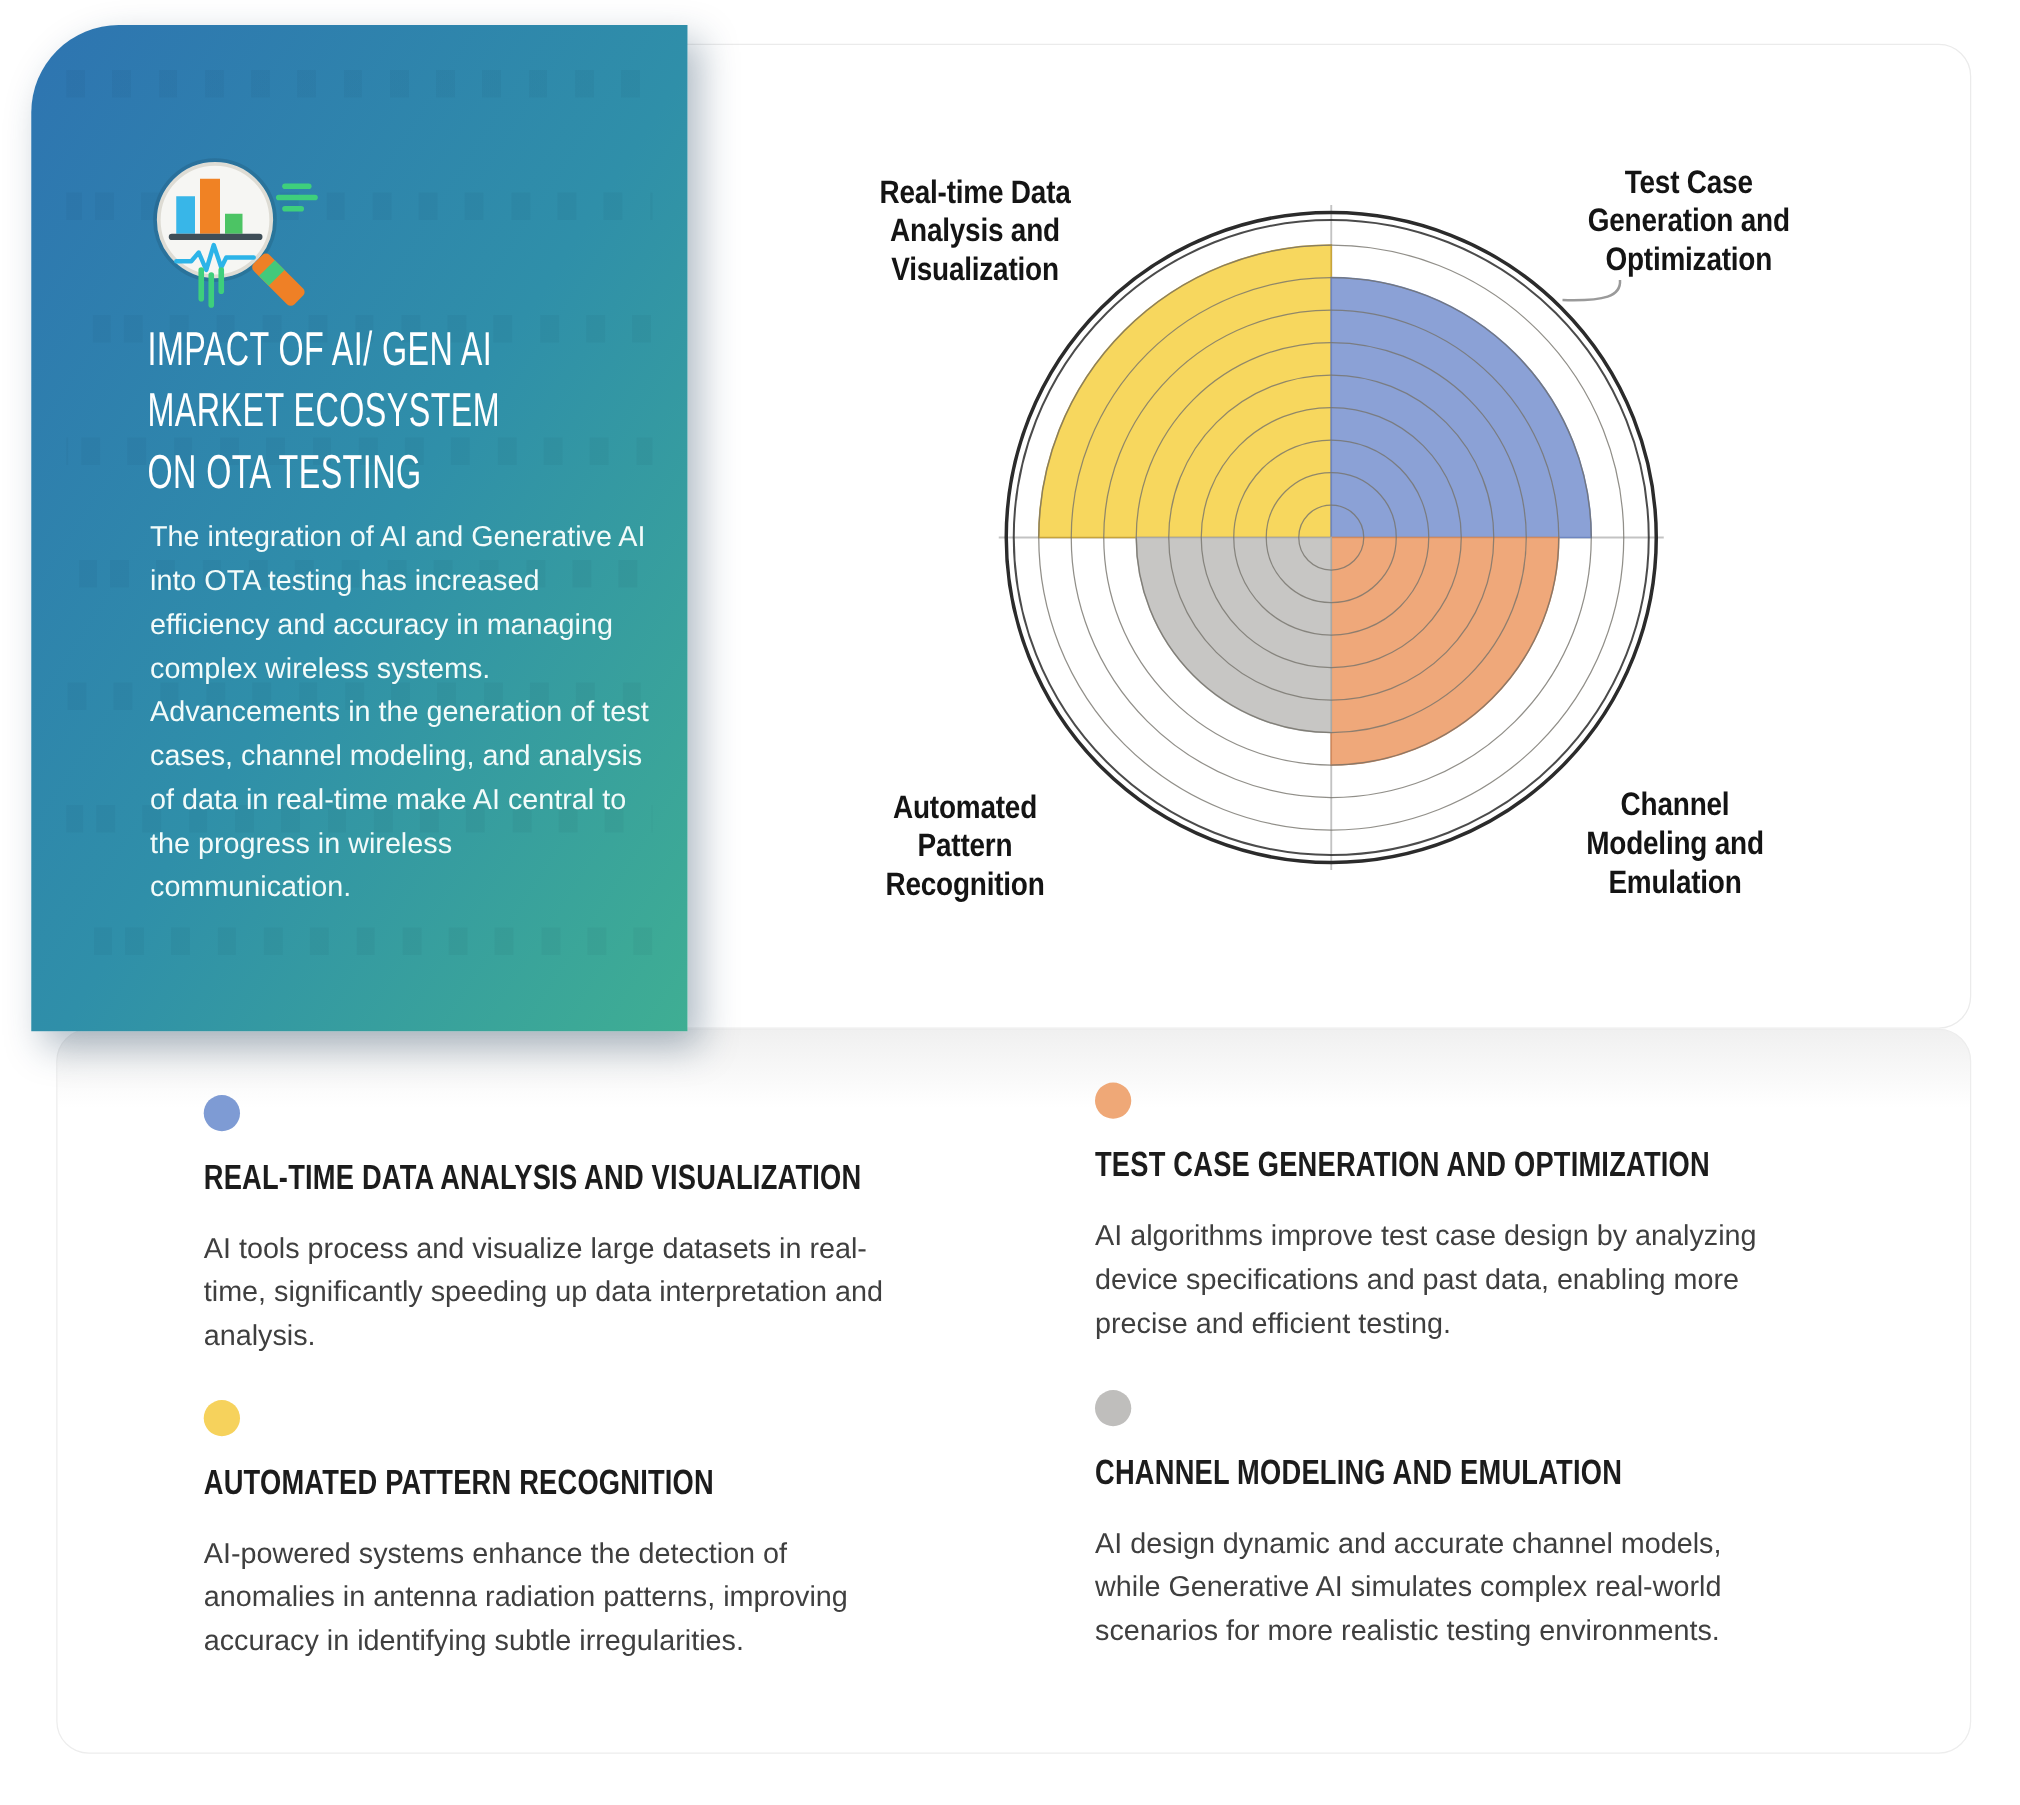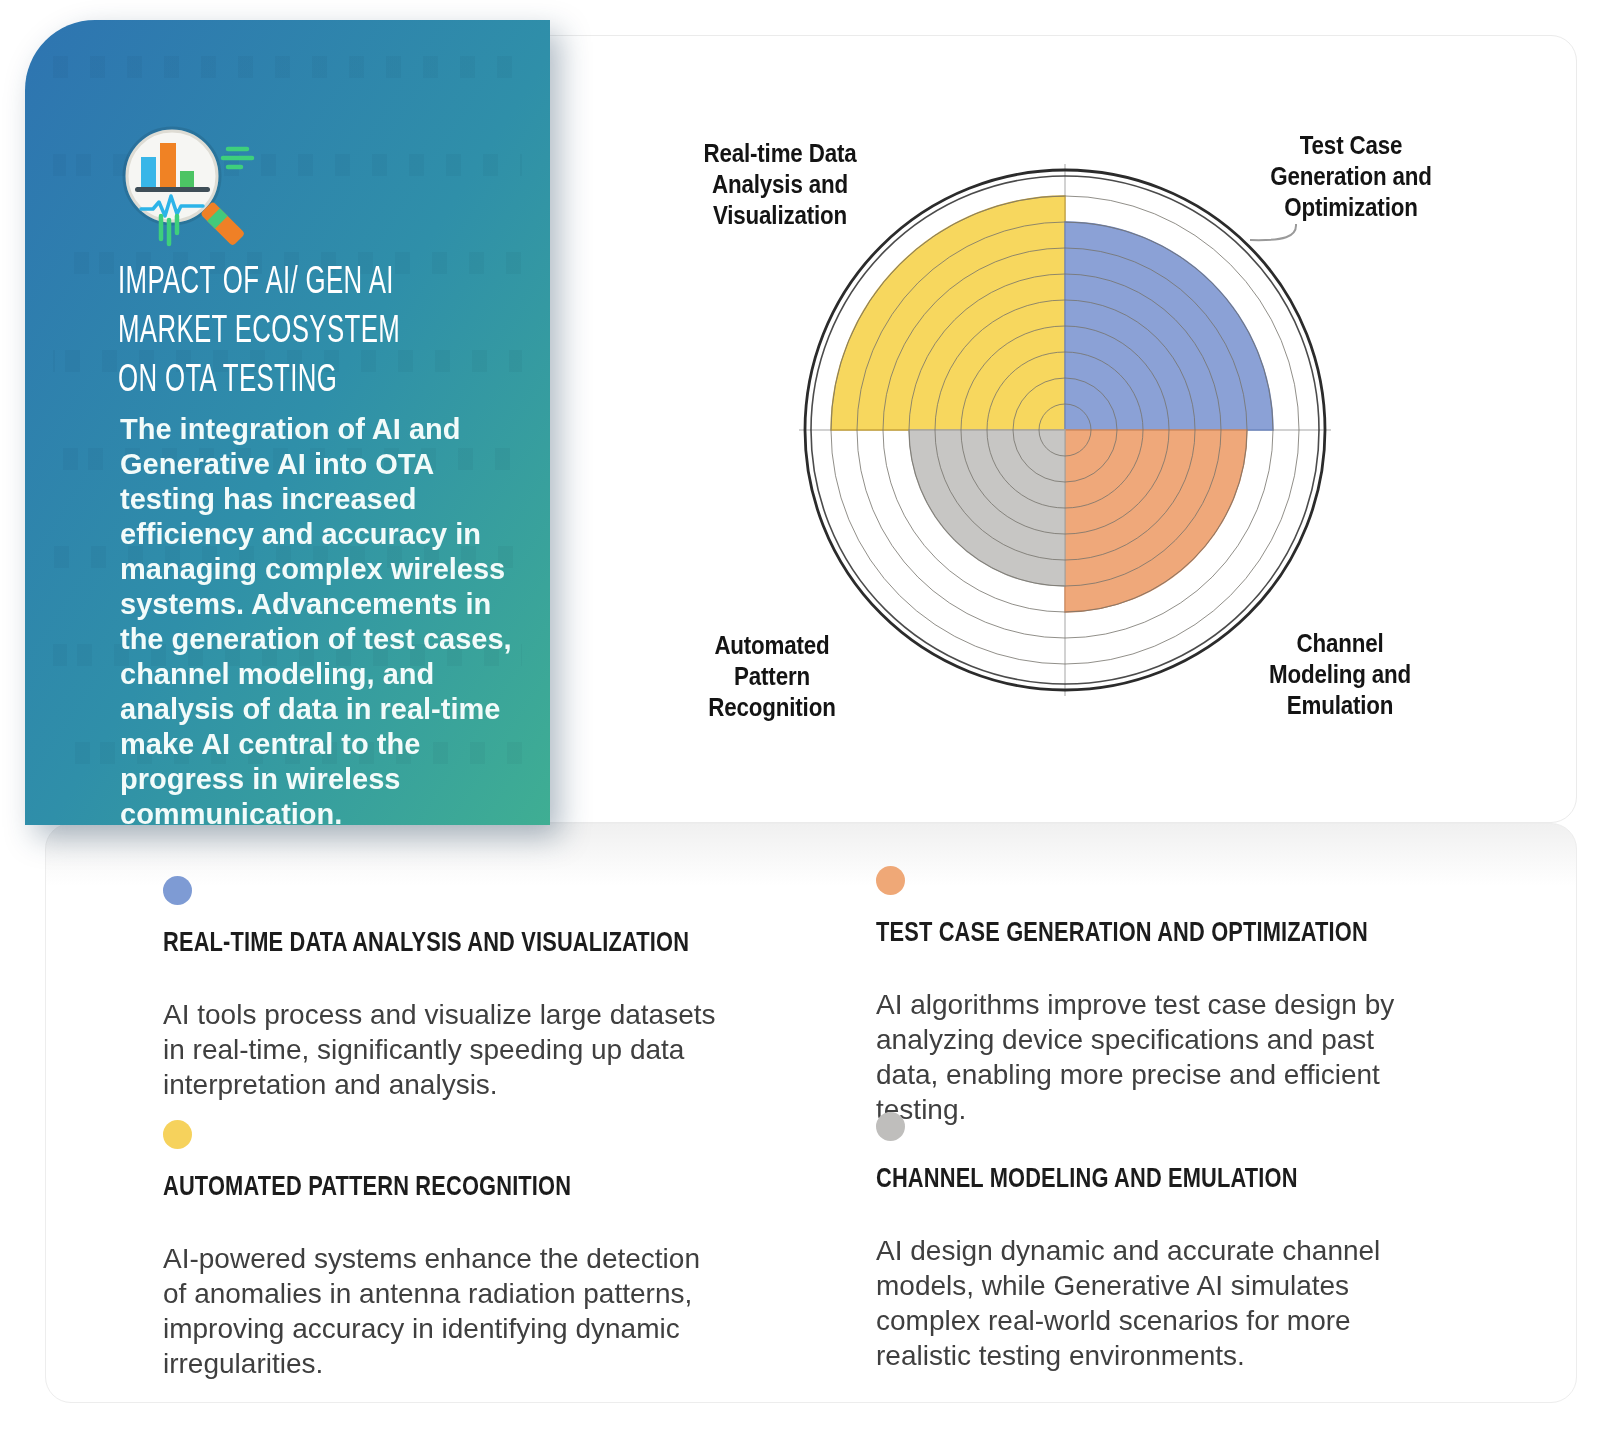--- a/index.html
+++ b/index.html
@@ -29,42 +29,42 @@
   .tex-row {
     position:absolute; left:28px; right:28px; height:22px;
     background-image:repeating-linear-gradient(90deg,rgba(5,28,52,.55) 0 15px,transparent 15px 37px);
     opacity:.08; pointer-events:none;
   }
   .card-title { position:absolute; left:93px; top:236px; color:#ffffff; font-weight:normal; }
   .card-title .tl { display:block; height:49px; line-height:49px; font-size:38px; white-space:nowrap; }
   .card-title .tl span { display:inline-block; transform:scaleX(.68); transform-origin:0 50%; letter-spacing:.5px; }
   .card-desc {
     position:absolute; left:95px; top:392px; width:402px;
-    color:#f2fbfa; font-size:29px; line-height:35px; font-weight:700;
+    color:#f2fbfa; font-size:23px; line-height:35px; font-weight:400;
   }
   
   .card-icon { position:absolute; left:85px; top:96px; }
   
   .chart-svg { position:absolute; left:795px; top:160px; }
   .axis-label {
     position:absolute; width:222px; text-align:center;
     font-size:26px; line-height:31px; font-weight:bold; color:#141414;
     white-space:pre-line; transform:scaleX(.86); letter-spacing:-.2px;
   }
   .axis-label.tl { left:669px; top:138px; }
   .axis-label.tr { left:1240px; top:130px; }
   .axis-label.br { left:1229px; top:628px; }
   .axis-label.bl { left:661px; top:630px; }
   .connector { position:absolute; left:1244px; top:220px; }
   
   .legend-item { position:absolute; z-index:2; }
   .legend-item .dot { width:29px; height:29px; border-radius:50%; margin-bottom:22px; }
   .legend-item h3 { font-size:28px; line-height:30px; color:#1c1c1c; font-weight:bold; white-space:nowrap; }
   .legend-item h3 span { display:inline-block; transform:scaleX(.78); transform-origin:0 50%; letter-spacing:.2px; }
-  .legend-item p { margin-top:40px; font-size:28px; line-height:35px; color:#3f3f3f; }
+  .legend-item p { margin-top:24px; font-size:23px; line-height:35px; color:#3f3f3f; }
   .li-1 { left:163px; top:876px; width:560px; }
   .li-2 { left:876px; top:866px; width:545px; }
   .li-3 { left:163px; top:1120px; width:540px; }
   .li-4 { left:876px; top:1112px; width:530px; }
 </style>
 </head>
 <body>
 
 <div class="page">
 
@@ -159,21 +159,21 @@
 
   <div class="legend-item li-2">
     <div class="dot" style="background: rgb(239, 168, 119);"></div>
     <h3><span>TEST CASE GENERATION AND OPTIMIZATION</span></h3>
     <p>AI algorithms improve test case design by analyzing device specifications and past data, enabling more precise and efficient testing.</p>
   </div>
 
   <div class="legend-item li-3">
     <div class="dot" style="background: rgb(246, 210, 92);"></div>
     <h3><span>AUTOMATED PATTERN RECOGNITION</span></h3>
-    <p>AI-powered systems enhance the detection of anomalies in antenna radiation patterns, improving accuracy in identifying dynamic irregularities.</p>
+    <p>AI-powered systems enhance the detection of anomalies in antenna radiation patterns, improving accuracy in identifying subtle irregularities.</p>
   </div>
 
   <div class="legend-item li-4">
     <div class="dot" style="background: rgb(191, 190, 188);"></div>
     <h3><span>CHANNEL MODELING AND EMULATION</span></h3>
     <p>AI design dynamic and accurate channel models, while Generative AI simulates complex real-world scenarios for more realistic testing environments.</p>
   </div>
 
 </div>
 

